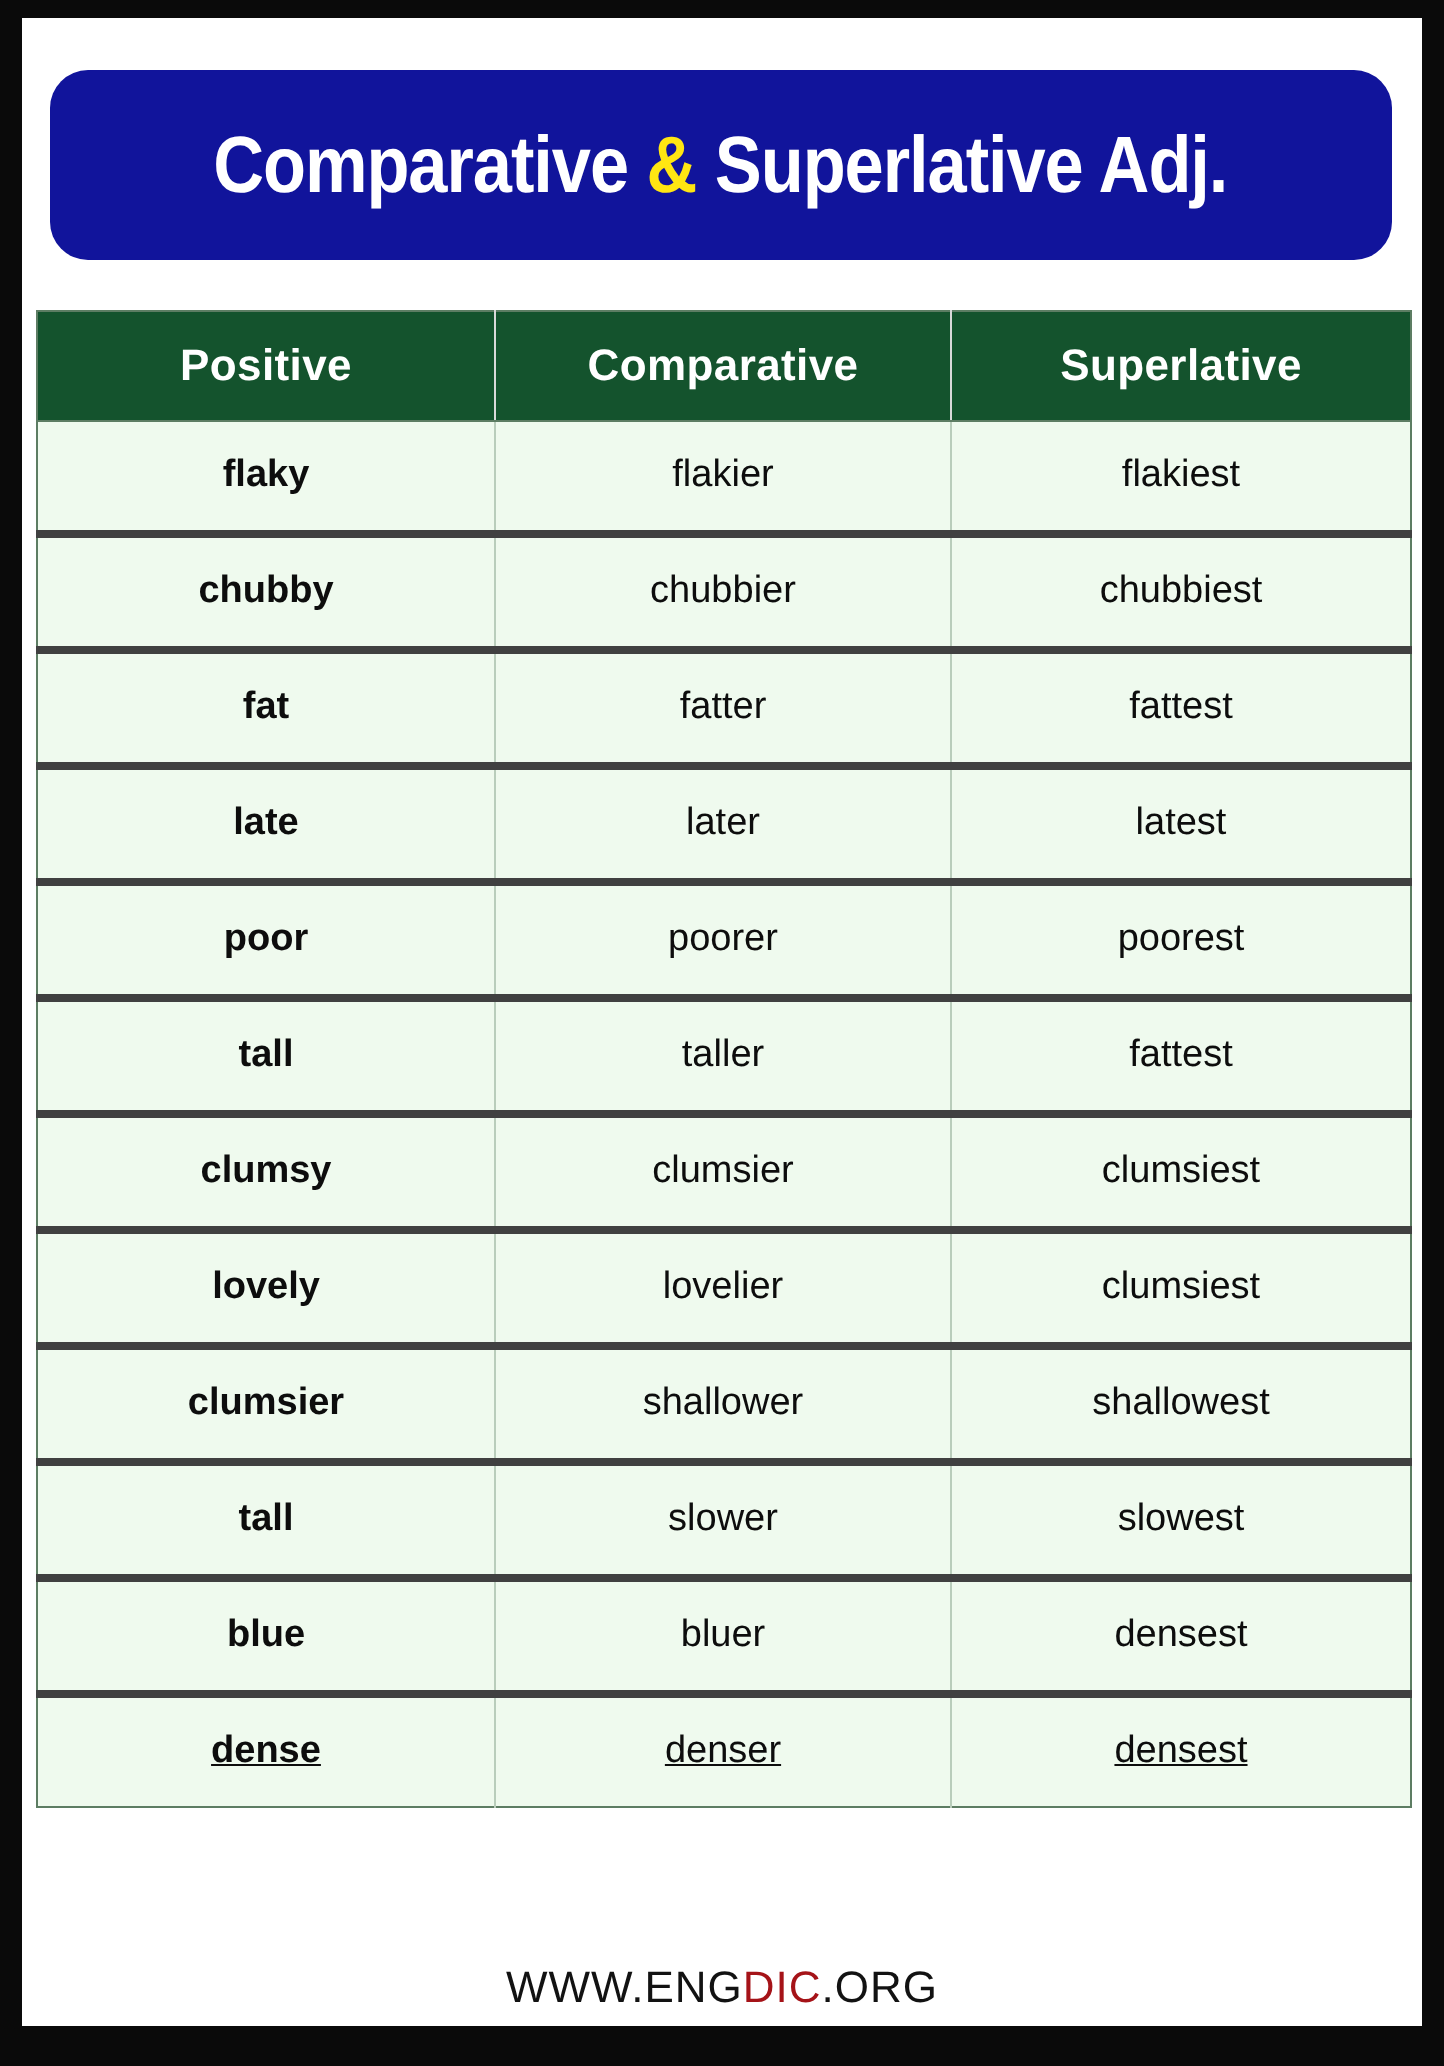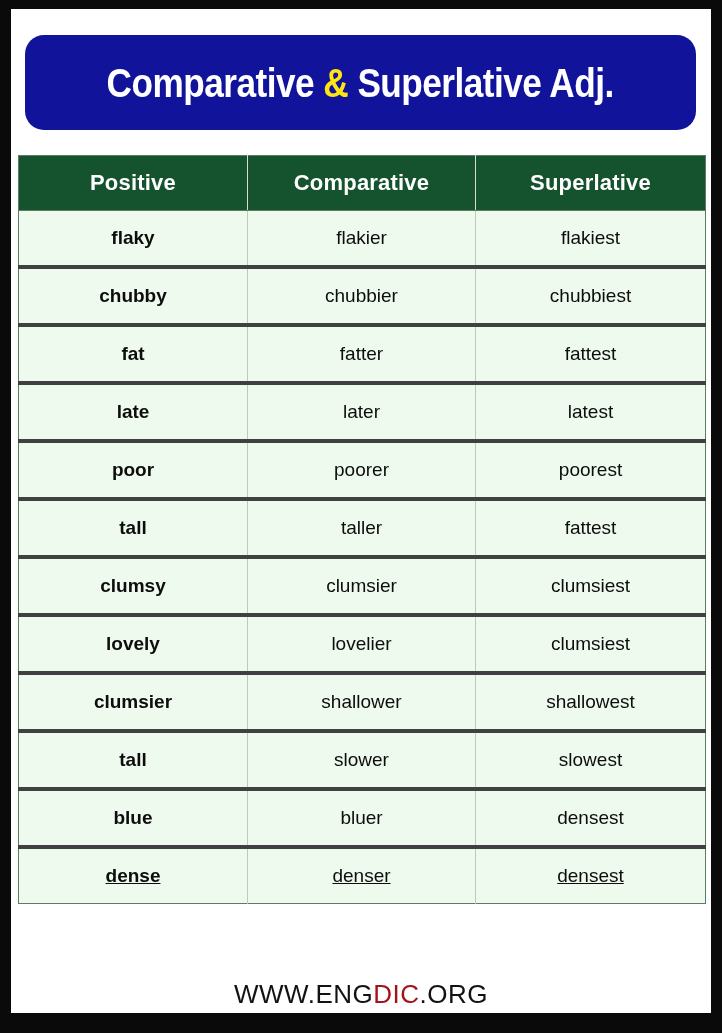--- a/index.html
+++ b/index.html
@@ -118,21 +118,21 @@
     position: absolute;
     left: 0;
     top: 966px;
     width: 700px;
     height: 38px;
     display: flex;
     align-items: center;
     justify-content: center;
   }
   #footer-text {
-    font-size: 26px;
+    font-size: 22px;
     letter-spacing: 0.5px;
     color: #121212;
     font-weight: normal;
     white-space: nowrap;
   }
   #footer-text .hl { color: #a51318; }
 </style>
 </head>
 <body>
 

